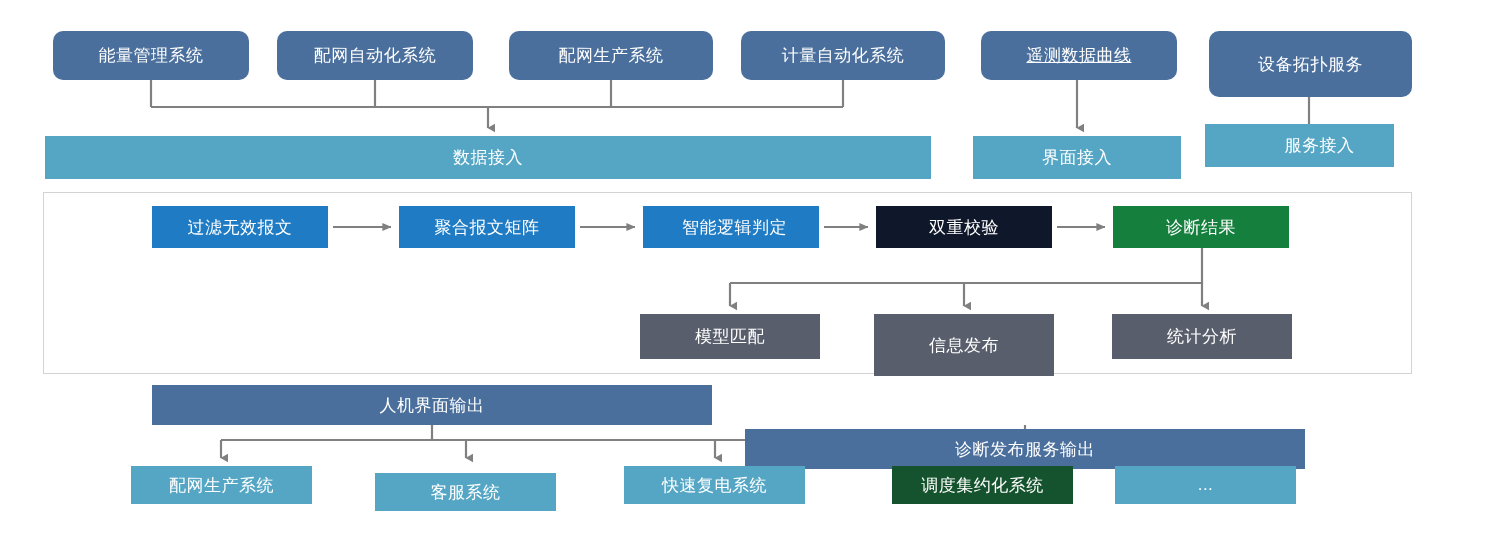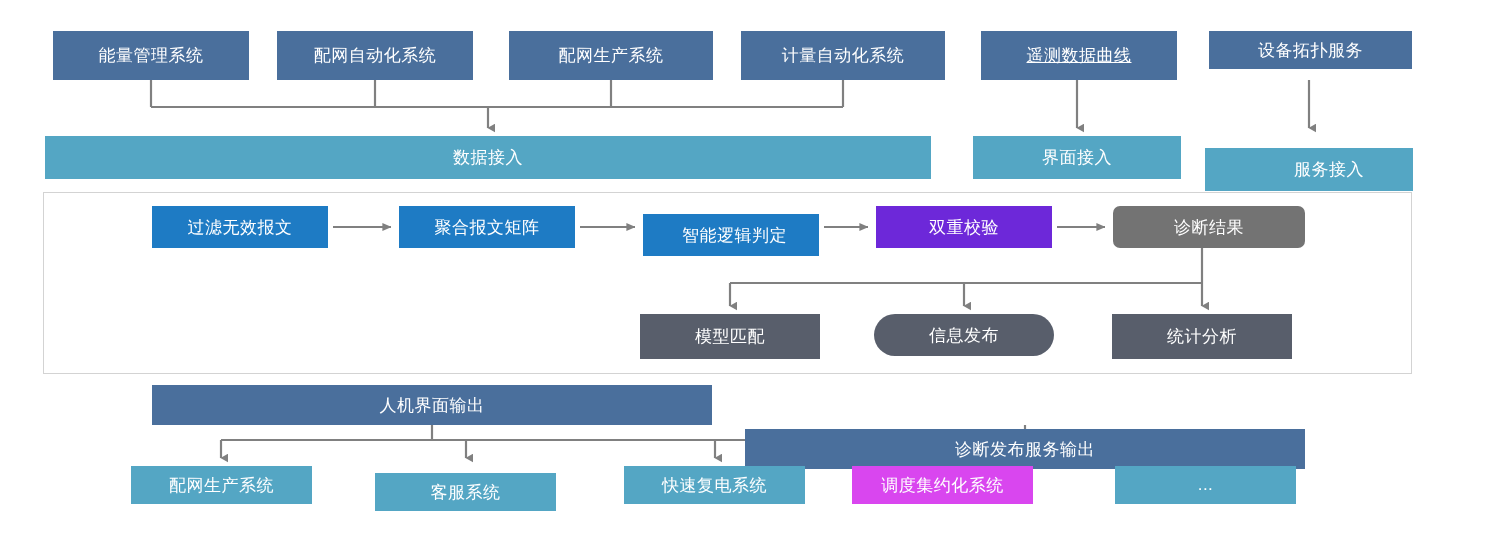--- a/index.html
+++ b/index.html
@@ -26,21 +26,21 @@
     box-sizing: border-box;
     display: flex;
     align-items: center;
     justify-content: center;
     color: #ffffff;
     font-size: 17px;
     letter-spacing: 0.5px;
     white-space: nowrap;
     user-select: none;
   }
-  .node.src      { background: #4A6F9C; }
+  .node.src      { background: #4A6F9C; border-radius: 10px; }
   .node.access   { background: #54A6C4; }
   .node.process  { background: #1E7BC4; }
   .node.gray     { background: #585E6B; }
   .node.output   { background: #4A6F9C; }
   .node.consumer { background: #54A6C4; }
 
   .panel {
     position: absolute;
     box-sizing: border-box;
     border: 1.5px solid #D3D3D3;
@@ -118,38 +118,38 @@
     </g>
   </svg>
 
   <div class="panel" id="engine-panel" style="left: 43px; top: 192px; width: 1369px; height: 182px; border-color: rgb(211, 211, 211);"></div>
 
   <div class="node src" style="left: 53px; top: 31px; width: 196px; height: 49px; background: rgb(74, 111, 156);">能量管理系统</div>
   <div class="node src" style="left: 277px; top: 31px; width: 196px; height: 49px; background: rgb(74, 111, 156); text-align: center;">配网自动化系统</div>
   <div class="node src" style="left: 509px; top: 31px; width: 204px; height: 49px; background: rgb(74, 111, 156);">配网生产系统</div>
   <div class="node src" style="left: 741px; top: 31px; width: 204px; height: 49px; background: rgb(74, 111, 156);">计量自动化系统</div>
   <div class="node src" style="left: 981px; top: 31px; width: 196px; height: 49px; background: rgb(74, 111, 156); text-decoration: underline;">遥测数据曲线</div>
-  <div class="node src" style="left: 1209px; top: 31px; width: 203px; height: 38px; background: rgb(74, 111, 156); text-align: right;">设备拓扑服务</div>
+  <div class="node src" style="left: 1209px; top: 31px; width: 203px; height: 66px; background: rgb(74, 111, 156); text-align: right;">设备拓扑服务</div>
 
   <div class="node access" style="left: 45px; top: 136px; width: 886px; height: 43px; background: rgb(84, 166, 196);">数据接入</div>
   <div class="node access" style="left: 973px; top: 136px; width: 208px; height: 43px; background: rgb(84, 166, 196);">界面接入</div>
-  <div class="node access" style="left: 1205px; top: 148px; width: 208px; height: 43px; background: rgb(84, 166, 196); padding-left: 40px;">服务接入</div>
+  <div class="node access" style="left: 1205px; top: 124px; width: 189px; height: 43px; background: rgb(84, 166, 196); padding-left: 40px;">服务接入</div>
 
   <div class="node process" style="left: 152px; top: 206px; width: 176px; height: 42px; background: rgb(30, 123, 196);">过滤无效报文</div>
   <div class="node process" style="left: 399px; top: 206px; width: 176px; height: 42px; background: rgb(30, 123, 196);">聚合报文矩阵</div>
-  <div class="node process" style="left: 643px; top: 214px; width: 176px; height: 42px; background: rgb(30, 123, 196); padding-left: 7px;">智能逻辑判定</div>
-  <div class="node process" style="left: 876px; top: 206px; width: 176px; height: 42px; background: #6d28d9;">双重校验</div>
-  <div class="node process" style="left: 1113px; top: 206px; width: 192px; height: 42px; background: #737373; border-radius: 7px;">诊断结果</div>
+  <div class="node process" style="left: 643px; top: 206px; width: 176px; height: 42px; background: rgb(30, 123, 196); padding-left: 7px;">智能逻辑判定</div>
+  <div class="node process" style="left: 876px; top: 206px; width: 176px; height: 42px; background: #0f172a;">双重校验</div>
+  <div class="node process" style="left: 1113px; top: 206px; width: 176px; height: 42px; background: #15803d;">诊断结果</div>
 
   <div class="node gray" style="left: 640px; top: 314px; width: 180px; height: 45px; background: rgb(88, 94, 107);">模型匹配</div>
-  <div class="node gray" style="left: 874px; top: 314px; width: 180px; height: 42px; background: rgb(88, 94, 107); border-radius: 21px;">信息发布</div>
+  <div class="node gray" style="left: 874px; top: 314px; width: 180px; height: 62px; background: rgb(88, 94, 107);">信息发布</div>
   <div class="node gray" style="left: 1112px; top: 314px; width: 180px; height: 45px; background: rgb(88, 94, 107);">统计分析</div>
 
   <div class="node output" style="left: 152px; top: 385px; width: 560px; height: 40px; background: rgb(74, 111, 156);">人机界面输出</div>
   <div class="node output" style="left: 745px; top: 385px; width: 560px; height: 40px; background: rgb(74, 111, 156); margin-top: 44px;">诊断发布服务输出</div>
 
   <div class="node consumer" style="left: 131px; top: 466px; width: 181px; height: 38px; background: rgb(84, 166, 196);">配网生产系统</div>
   <div class="node consumer" style="left: 375px; top: 466px; width: 181px; height: 38px; background: rgb(84, 166, 196); margin-top: 7px;">客服系统</div>
   <div class="node consumer" style="left: 624px; top: 466px; width: 181px; height: 38px; background: rgb(84, 166, 196);">快速复电系统</div>
-  <div class="node consumer" style="left: 852px; top: 466px; width: 181px; height: 38px; background: #d946ef;">调度集约化系统</div>
+  <div class="node consumer" style="left: 892px; top: 466px; width: 181px; height: 38px; background: #14532d;">调度集约化系统</div>
   <div class="node consumer" style="left: 1115px; top: 466px; width: 181px; height: 38px; background: rgb(84, 166, 196);">...</div>
 
 </div>
 
 </body></html>

